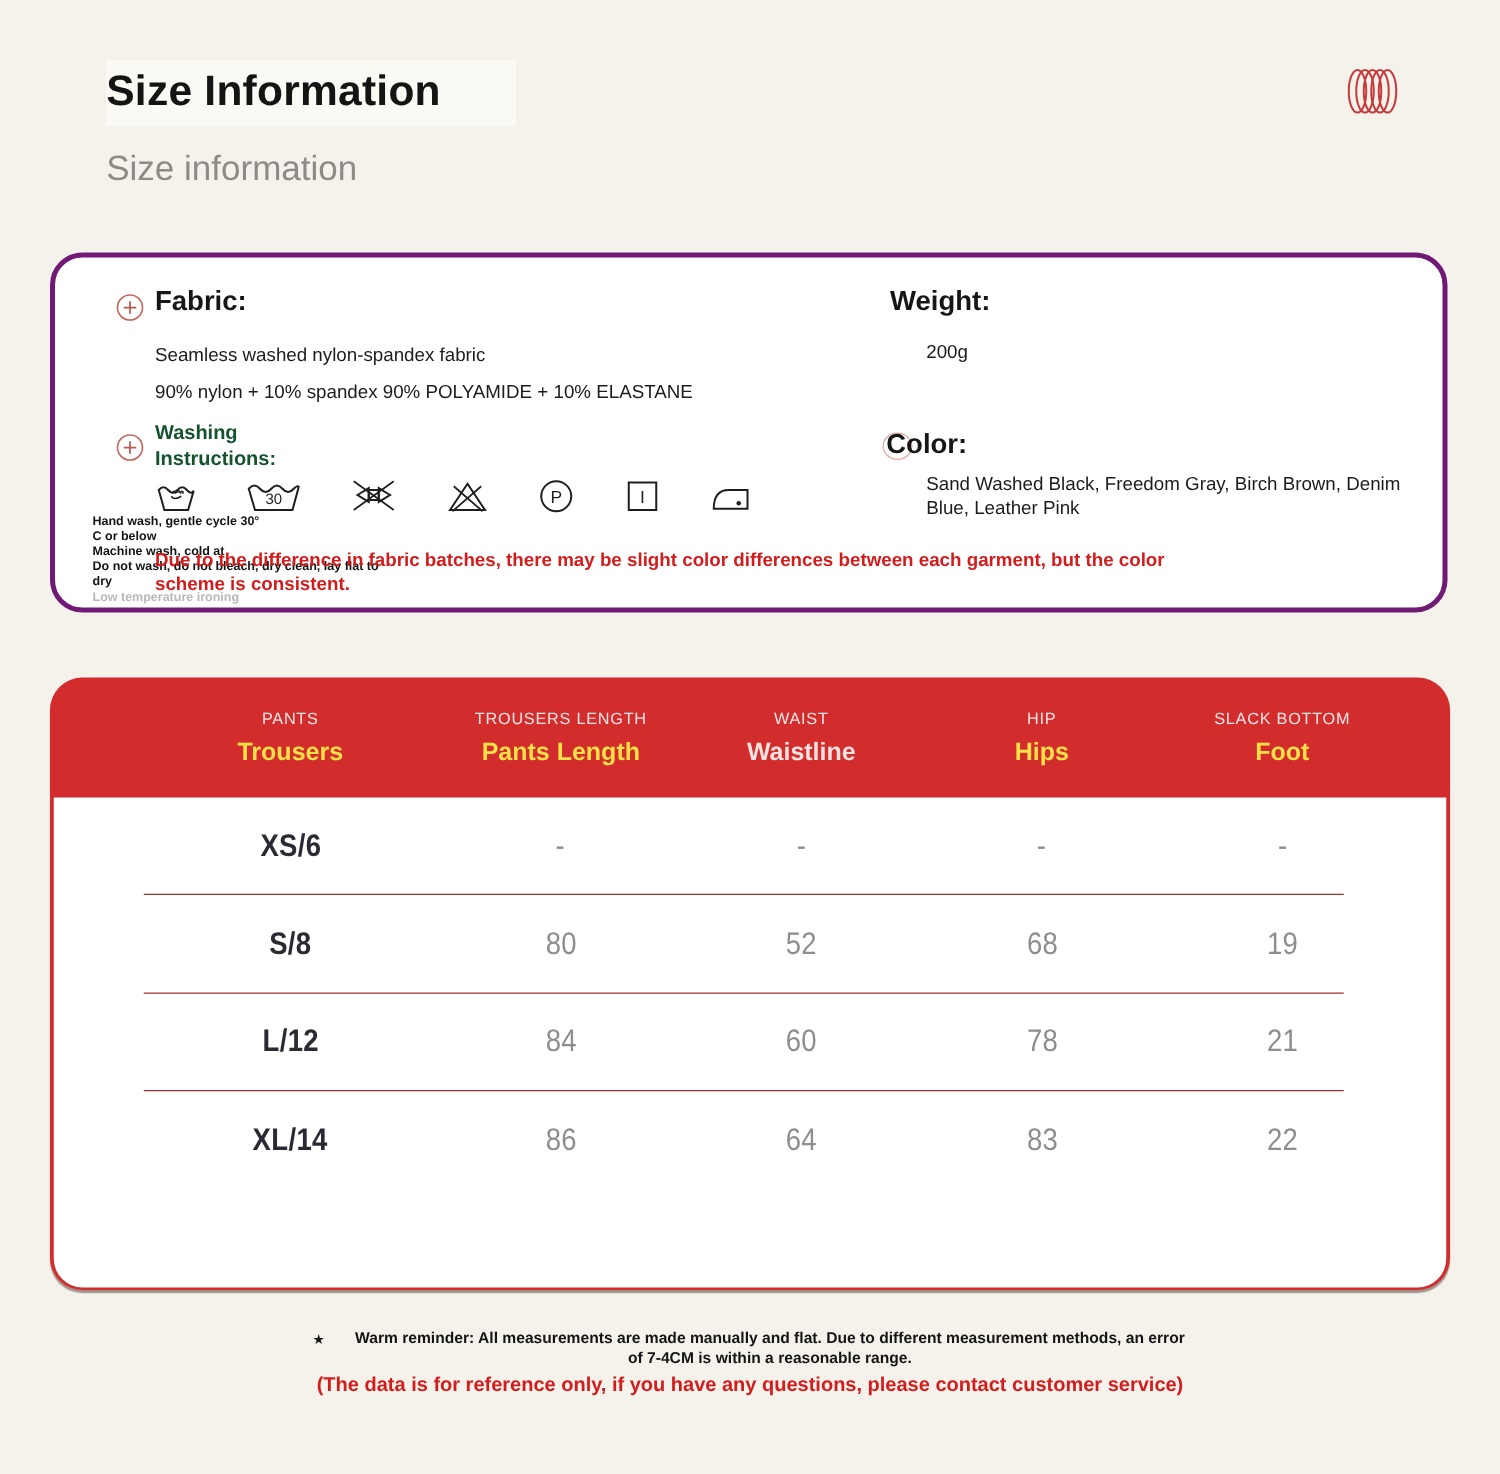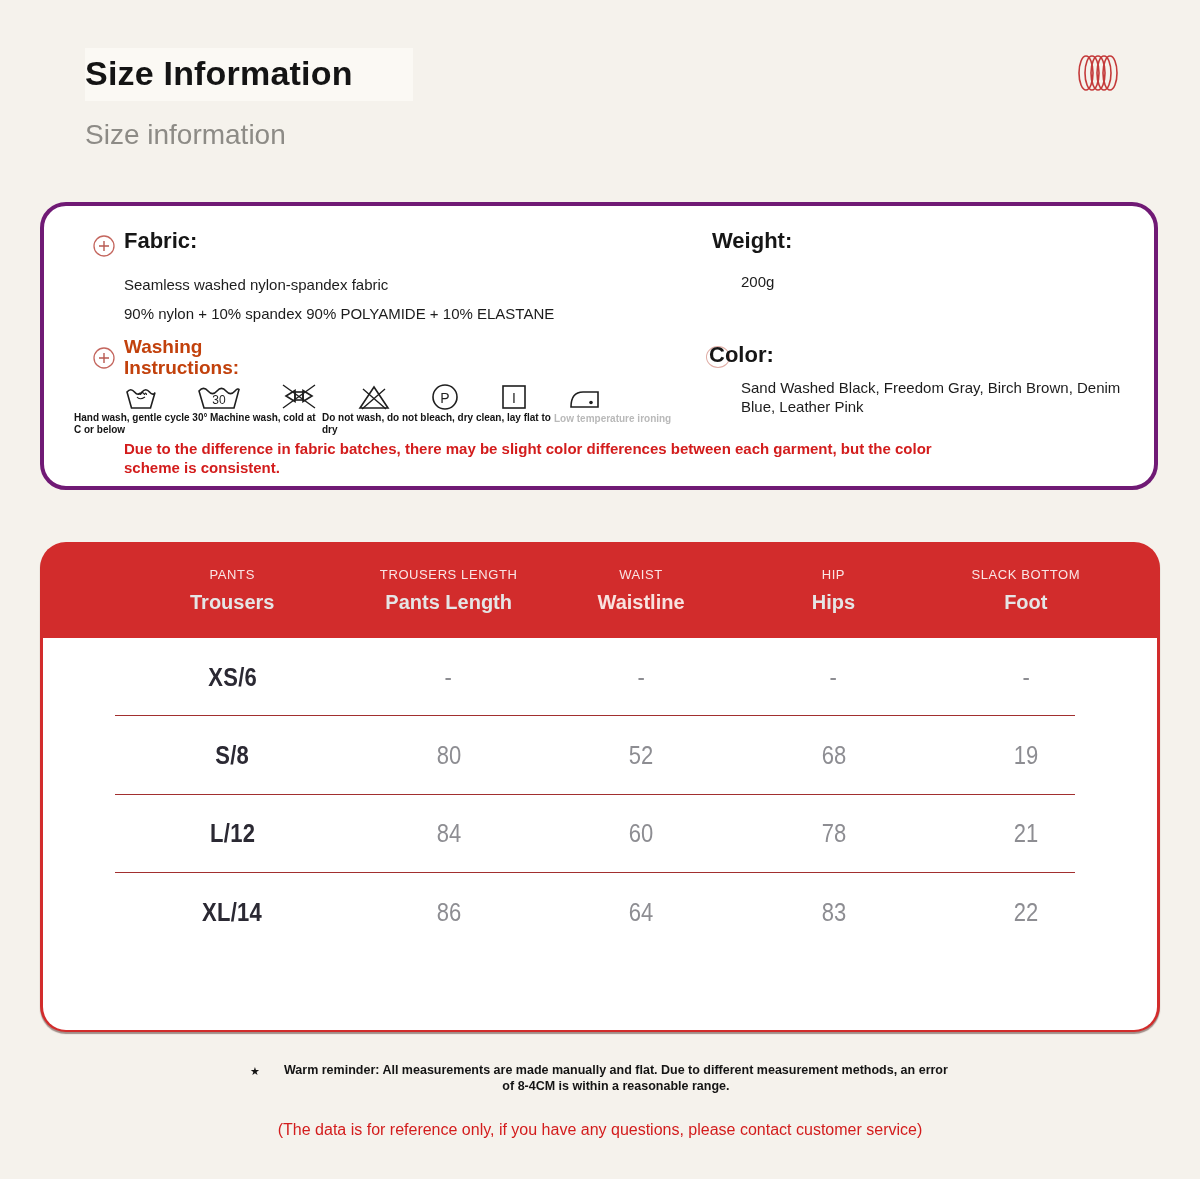--- a/index.html
+++ b/index.html
@@ -12,61 +12,61 @@
   .page-subtitle { font-size:28px; color:#8d8b86; margin-top:18px; font-weight:400; }
   .brand-logo { position:absolute; right:76px; top:50px; }
 
   
   .info-card { position:absolute; left:40px; top:202px; width:1118px; height:288px;
                background:#ffffff; border:4px solid #701a75; border-radius:26px; }
   .abs { position:absolute; }
   .sec-heading { font-size:22px; font-weight:bold; color:#161616; }
   .body-line { font-size:15px; font-weight:normal; color:#1c1c1c; }
   .plus-badge { width:24px; height:24px; }
-  .wash-heading { font-size:19px; font-weight:bold; color:#c2410c; line-height:21px; }
+  .wash-heading { font-size:16px; font-weight:bold; color:#14532d; line-height:21px; }
 
   .icons-row { left:80px; top:174px; width:478px; display:flex; justify-content:space-between; align-items:flex-end;text-align:center; }
   .icons-row svg { display:block; }
-  .care-captions { left:30px; top:206px; width:606px; display:flex; }
+  .care-captions { left:30px; top:206px; width:606px; display:flex;flex-direction:column; }
   .care-cap { font-size:10px; font-weight:bold; color:#141414; line-height:12px; }
   .cap-1 { width:136px; }
   .cap-2 { width:112px; }
   .cap-3 { width:232px; }
   .cap-4 { width:126px; color:#b9b9b9; padding-top:1px; }
 
   .batch-note { left:80px; top:233px; width:812px; font-size:15px; font-weight:bold; color:#d31c1c; line-height:19px; }
 
   .color-accent { left:662px; top:140px; width:24px; height:22px; border:1px solid #dfaca4; border-radius:50%; }
 
   
   .size-table { position:absolute; left:40px; top:542px; width:1120px; height:490px;
                 background:#d22c2c; border-radius:26px; box-shadow:0 2px 1px rgba(60,20,15,.45); }
   .tbl-grid { display:grid; grid-template-columns:1.25fr 1fr 1fr 1fr 1fr; padding:0 38px 0 72px; }
   .tbl-head { height:96px; align-content:center; }
   .head-cell { text-align:center; }
   .head-eyebrow { font-size:13px; letter-spacing:.6px; color:rgba(255,255,255,.88); display:block; }
-  .head-label { font-size:20px; font-weight:bold; color:#e5e5e5; display:block; margin-top:9px; }
+  .head-label { font-size:20px; font-weight:bold; color:#fde047; display:block; margin-top:9px; }
 
   .tbl-body { position:absolute; left:3px; right:3px; top:96px; bottom:2px;
               background:#ffffff; border-radius:0 0 23px 23px; overflow:hidden; }
   .tbl-row { height:20%; align-items:center; position:relative; padding:0 35px 0 69px; display:grid;
              grid-template-columns:1.25fr 1fr 1fr 1fr 1fr; }
   .tbl-row:not(.last)::after { content:""; position:absolute; left:72px; right:82px; bottom:0;
              border-bottom:1.5px solid #a22f2f; }
   .size-cell { text-align:center; font-size:25px; color:#2b2933; font-weight:bold; letter-spacing:.3px; }
   .value-cell { text-align:center; font-size:25px; color:#8d8d92; font-weight:400; }
   .cond { display:inline-block; transform:scaleX(.88); transform-origin:center; }
 
   
   .warm-reminder { position:absolute; left:0; top:1062px; width:1200px; display:flex; justify-content:center; }
   .warm-inner { width:700px; display:flex; gap:22px; }
   .reminder-star { font-size:11px; color:#141414; padding-top:3px; }
   .reminder-text { flex:1; text-align:center; font-size:12.5px; font-weight:bold; color:#141414; line-height:16px; }
   .reference-note { position:absolute; left:0; top:1100px; width:1200px; text-align:center;
-                    font-size:16px; font-weight:normal; color:#d31c1c;margin-top:21px; }
+                    font-size:16px; font-weight:bold; color:#d31c1c; }
 </style>
 </head>
 <body>
 
 <div class="page-header">
   <div class="page-title">Size Information</div>
   <div class="page-subtitle">Size information</div>
 </div>
 
 <div class="brand-logo">
@@ -219,16 +219,16 @@
       <div class="value-cell"><span class="cond">64</span></div>
       <div class="value-cell"><span class="cond">83</span></div>
       <div class="value-cell"><span class="cond">22</span></div>
     </div>
   </div>
 </div>
 
 <div class="warm-reminder">
   <div class="warm-inner">
     <span class="reminder-star">★</span>
-    <div class="reminder-text">Warm reminder: All measurements are made manually and flat. Due to different measurement methods, an error of 8-4CM is within a reasonable range.</div>
+    <div class="reminder-text">Warm reminder: All measurements are made manually and flat. Due to different measurement methods, an error of 7-4CM is within a reasonable range.</div>
   </div>
 </div>
 <div class="reference-note">(The data is for reference only, if you have any questions, please contact customer service)</div>
 
 </body></html>

